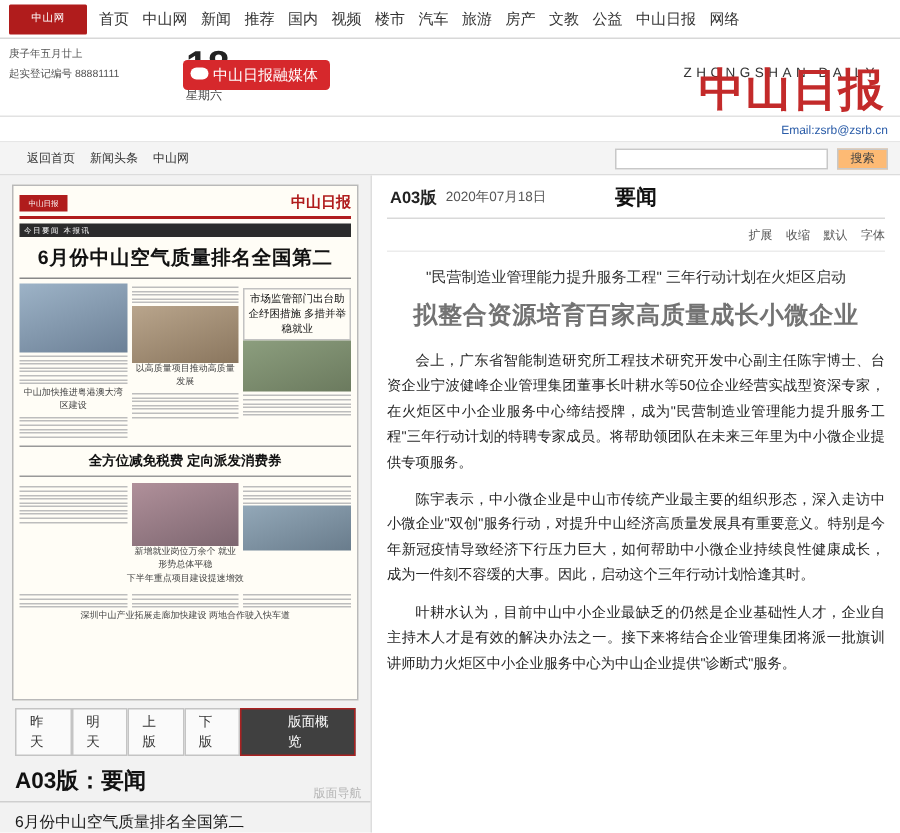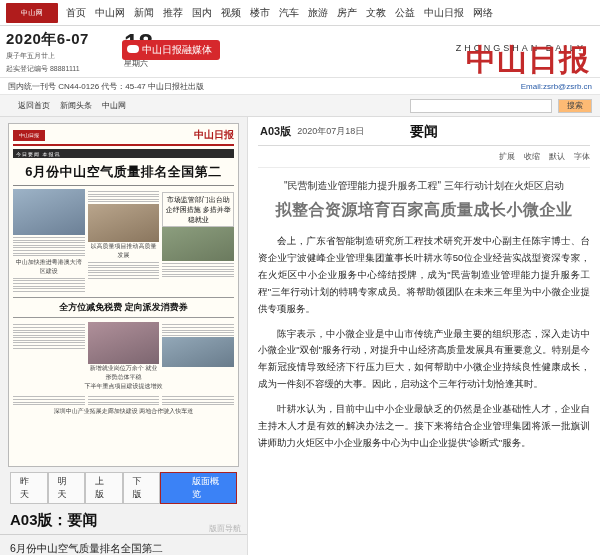--- a/index.html
+++ b/index.html
@@ -134,21 +134,21 @@
 
   .paper-nav {
     display:flex; justify-content:space-between; align-items:flex-end;
     padding:5px 10px 4px 10px;
     font-family:Liberation Mono, monospace;
   }
   .pn-btn {
     border:1px solid #c4c4c4; background:#fafafa; font-size:9px;
     padding:2px 9px; color:#333; cursor:pointer;
   }
-  .pn-btn.red { background:#3b82f6; color:#fff; border-color:#a92121;padding-left:31px;}
+  .pn-btn.red { background:#404040; color:#fff; border-color:#a92121;padding-left:31px;}
 
   .sec-title {
     font-size:15px; font-weight:bold; color:#111; padding:3px 10px 4px 10px;
     border-bottom:1px solid #cfcfcf;
   }
   .headline-list { padding:3px 10px 0 10px; position:relative;}
   .headline-list div {
     font-size:10.5px; color:#1b1b1b; padding:4px 0;
     border-bottom:1px dotted #cfcfcf; cursor:pointer; line-height:1.3;
   }
@@ -205,36 +205,34 @@
       <span>文教</span>
       <span>公益</span>
       <span>中山日报</span>
       <span>网络</span>
     </div>
   </div>
 
   <div class="masthead">
     <div class="mh-left">
       <div class="date-block">
-        <div class="date-big">2020年6-07</div>
         <div class="date-sub">庚子年五月廿上</div>
         <div class="date-sub">起实登记编号 88881111</div>
       </div>
       <div class="daynum">18</div>
       <div class="weekday">星期六</div>
       <div class="cloud-btn">中山日报融媒体</div>
     </div>
     <div class="mh-right">
       <div class="daily-en">ZHONGSHAN DAILY</div>
       <div class="daily-cn">中山日报</div>
     </div>
   </div>
 
   <div class="infostrip">
-    <div>国内统一刊号 CN44-0126    代号：45-47    中山日报社出版</div>
     <div class="right">Email:zsrb@zsrb.cn</div>
   </div>
 
   <div class="searchstrip">
     <div class="ss-links">
       <span>返回首页</span>
       <span>新闻头条</span>
       <span>中山网</span>
     </div>
     <input class="search-input" type="text" placeholder="" style="">

